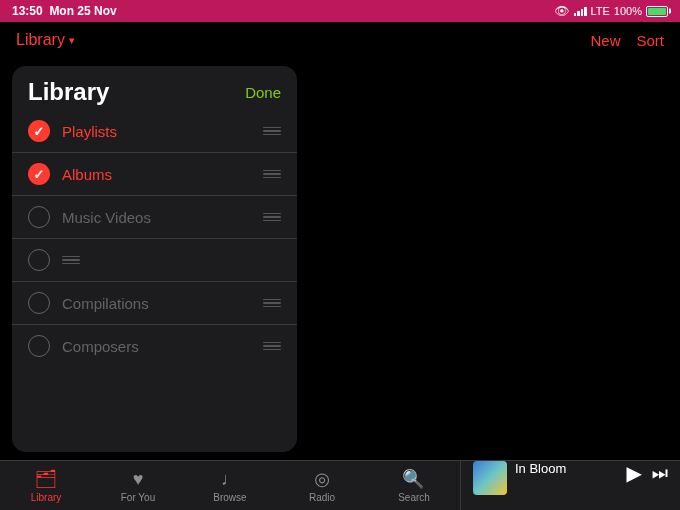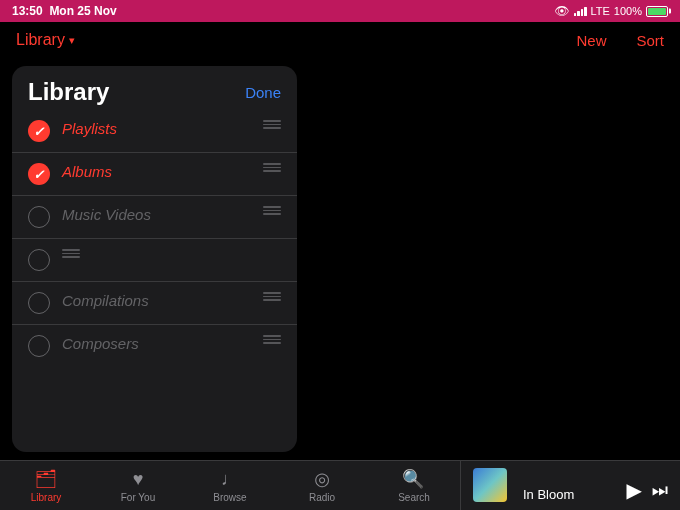--- a/index.html
+++ b/index.html
@@ -95,21 +95,21 @@
       font-size: 16px;
       font-weight: 400;
       cursor: pointer;
     }
     .chevron {
       font-size: 11px;
       color: #ff3b30;
     }
     .header-actions {
       display: flex;
-      gap: 30px;
+      gap: 16px;
     }
     .header-btn {
       color: #ff3b30;
       font-size: 15px;
       cursor: pointer;
       background: none;
       border: none;
     }
 
     
@@ -134,39 +134,38 @@
       align-items: center;
       justify-content: space-between;
       padding: 12px 16px 4px;
     }
     .panel-title {
       color: #fff;
       font-size: 24px;
       font-weight: 700;
     }
     .done-btn {
-      color: #3b82f6;
+      color: #84cc16;
       font-size: 15px;
       font-weight: 400;
       background: none;
       border: none;
       cursor: pointer;
     }
 
     
     .library-list {
       list-style: none;
     }
     .library-item {
       display: flex;
-      align-items: flex-start;
+      align-items: center;
       padding: 10px 16px;
       border-bottom: 0.5px solid #3a3a3c;
       cursor: pointer;
-      font-style: italic;
     }
     .library-item:last-child {
       border-bottom: none;
     }
     .item-check {
       width: 22px;
       height: 22px;
       border-radius: 50%;
       margin-right: 12px;
       flex-shrink: 0;
@@ -253,24 +252,24 @@
       font-size: 10px;
       color: #8e8e93;
     }
     .tab-label.active {
       color: #ff3b30;
     }
 
     
     .now-playing {
       display: flex;
-      align-items: flex-end;
+      align-items: flex-start;
       width: 220px;
-      padding: 8px 12px;
-      gap: 16px;
+      padding: 0 12px;
+      gap: 8px;
       border-left: 0.5px solid #3a3a3c;
       height: 100%;
     }
     .album-art {
       width: 34px;
       height: 34px;
       background: linear-gradient(135deg, #3a7bd5 0%, #6ec6c6 50%, #f4c430 100%);
       border-radius: 4px;
       flex-shrink: 0;
     }

